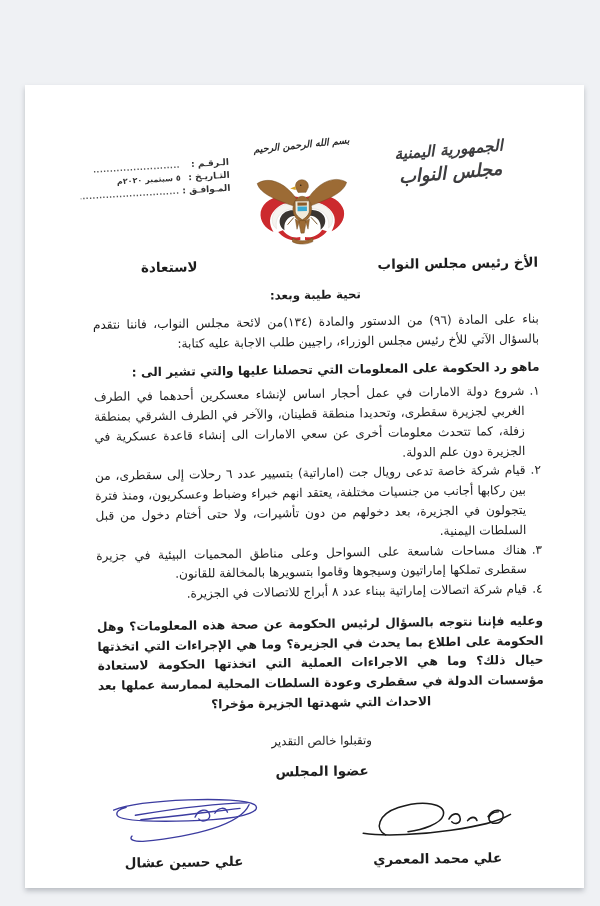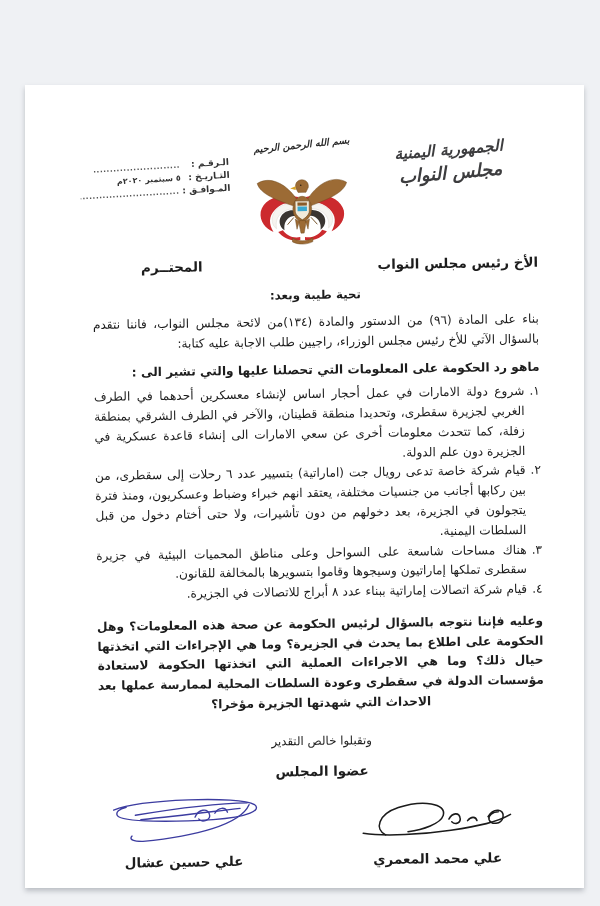--- a/index.html
+++ b/index.html
@@ -143,21 +143,21 @@
         </div>
         <div class="ref-line">
           <span class="ref-label">المـوافـق :</span>
           <span class="ref-value">..............................</span>
         </div>
       </div>
     </div>
 
     <div class="addressee">
       <span>الأخ رئيس مجلس النواب</span>
-      <span>المحتــرم</span>
+      <span>لاستعادة</span>
     </div>
 
     <div class="body-text">
       <div class="greeting">تحية طيبة وبعد:</div>
       <div class="intro">بناء على المادة (٩٦) من الدستور والمادة (١٣٤)من لائحة مجلس النواب، فاننا نتقدم بالسؤال الآتي للأخ رئيس مجلس الوزراء، راجيين طلب الاجابة عليه كتابة:</div>
       <div class="question">ماهو رد الحكومة على المعلومات التي تحصلنا عليها والتي تشير الى :</div>
 
       <div class="qlist">
         <div class="qitem">
           <span class="qnum">١.</span>

